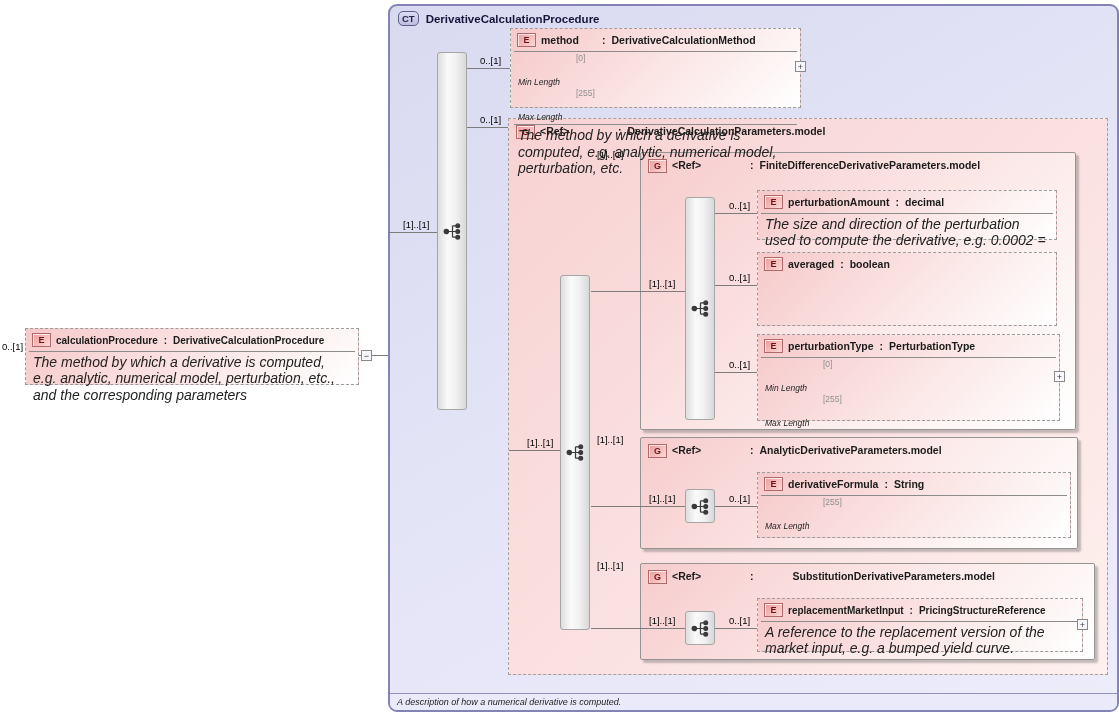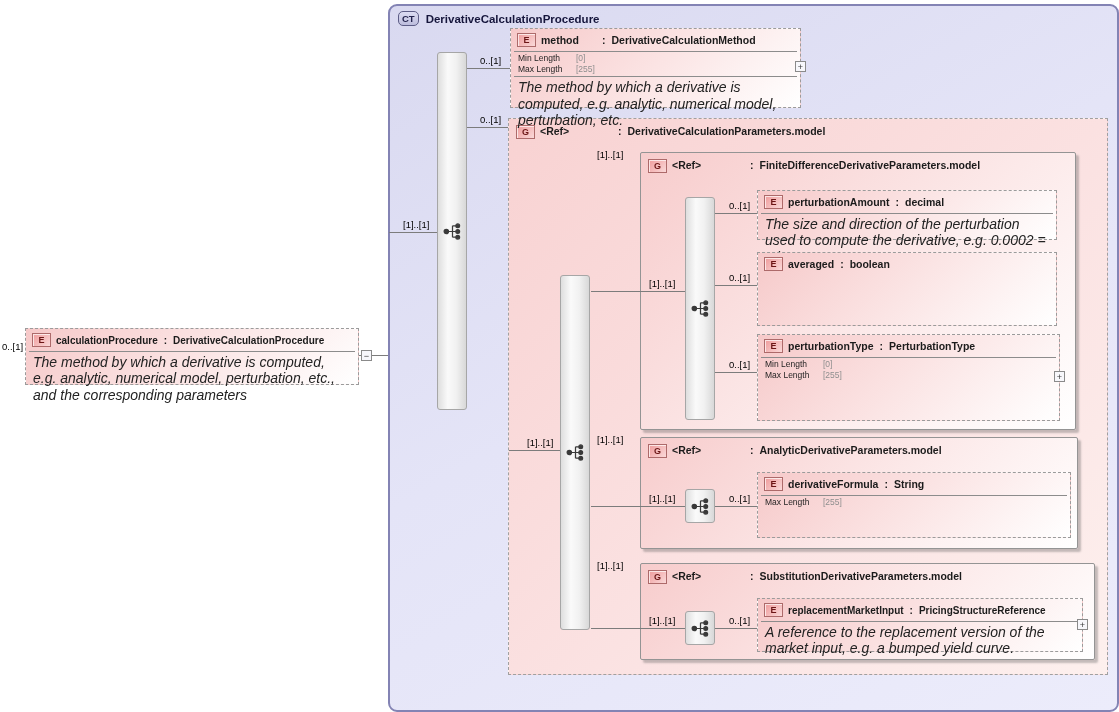--- a/index.html
+++ b/index.html
@@ -32,21 +32,21 @@
         border:1px solid #ad6a6a;background:linear-gradient(135deg,#ef9b9b,#fad9d9);
         font-size:9px;font-weight:bold;color:#6b1616;box-shadow:1px 1px 0 rgba(255,255,255,.7) inset;}
   .nm{flex:0 0 auto;}
   .colon{flex:0 0 auto;margin:0 1px;}
   .typ{flex:0 0 auto;}
   .g-name{flex:0 0 72px;width:72px;}
   .g-type{word-break:break-all;line-height:1.2;}
   .sep{border-top:1px solid #8c8c8c;margin:2px 3px 1px 3px;}
   .facets{padding:0 7px;}
   .facet-row{display:flex;font-size:8.5px;line-height:1.25;}
-  .facet-label{color:#1f1f1f;width:58px;flex:0 0 58px;}
+  .facet-label{font-style:italic;color:#1f1f1f;width:58px;flex:0 0 58px;margin-top:24px;}
   .facet-val{color:#8f8f8f;}
   .desc{border-top:1px solid #8c8c8c;margin:2px 3px 0 3px;padding:2px 4px 0 4px;
         font-size:14px;font-style:italic;color:#222;line-height:1.17;}
   
   .bar{position:absolute;width:30px;border:1px solid #a6a6a6;border-radius:3px;box-sizing:border-box;
        background:linear-gradient(90deg,#dedede 0%,#fafafa 35%,#f1f1f1 65%,#d8d8d8 100%);
        display:flex;align-items:center;justify-content:center;}
   .bar svg{width:21px;height:19px;display:block;}
   
   .hline{position:absolute;height:0;border-top:1px solid #7c7c7c;}
@@ -57,20 +57,21 @@
 </head>
 <body>
 
 <div class="canvas">
 
   <div class="ct-box" style="left:388px;top:4px;width:727px;height:704px;">
     <div class="ct-hdr">
       <span class="ct-badge">CT</span>
       <span class="ct-title">DerivativeCalculationProcedure</span>
     </div>
+    <div class="ct-footer">A description of how a numerical derivative is computed.</div>
   </div>
 
   <div class="gbox dashed" style="left:508px;top:118px;width:600px;height:557px;">
     <div class="grp-hdr">
       <span class="badge">G</span>
       <span class="g-name">&lt;Ref&gt;</span>
       <span class="colon">:</span>
       <span class="g-type" style="width:214px;">DerivativeCalculationParameters.model</span>
     </div>
   </div>
@@ -91,21 +92,21 @@
       <span class="colon">:</span>
       <span class="g-type" style="width:210px;">AnalyticDerivativeParameters.model</span>
     </div>
   </div>
 
   <div class="gbox solid" style="left:640px;top:563px;width:455px;height:97px;">
     <div class="grp-hdr">
       <span class="badge">G</span>
       <span class="g-name">&lt;Ref&gt;</span>
       <span class="colon">:</span>
-      <span class="g-type" style="width:218px;">SubstitutionDerivativeParameters.model</span>
+      <span class="g-type" style="width:218px;margin-left:33px;">SubstitutionDerivativeParameters.model</span>
     </div>
   </div>
 
   <div class="bar" style="left:437px;top:52px;height:358px;">
     <svg viewBox="0 0 22 20">
         <g stroke="#3a3a3a" stroke-width="1.3" fill="#3a3a3a">
           <circle cx="4.5" cy="10" r="2.3"></circle>
           <path d="M6.5 10 H11 M11 4 V16 M11 4 H14.5 M11 10 H14.5 M11 16 H14.5" fill="none"></path>
           <circle cx="16.5" cy="4" r="2"></circle>
           <circle cx="16.5" cy="10" r="2"></circle>

